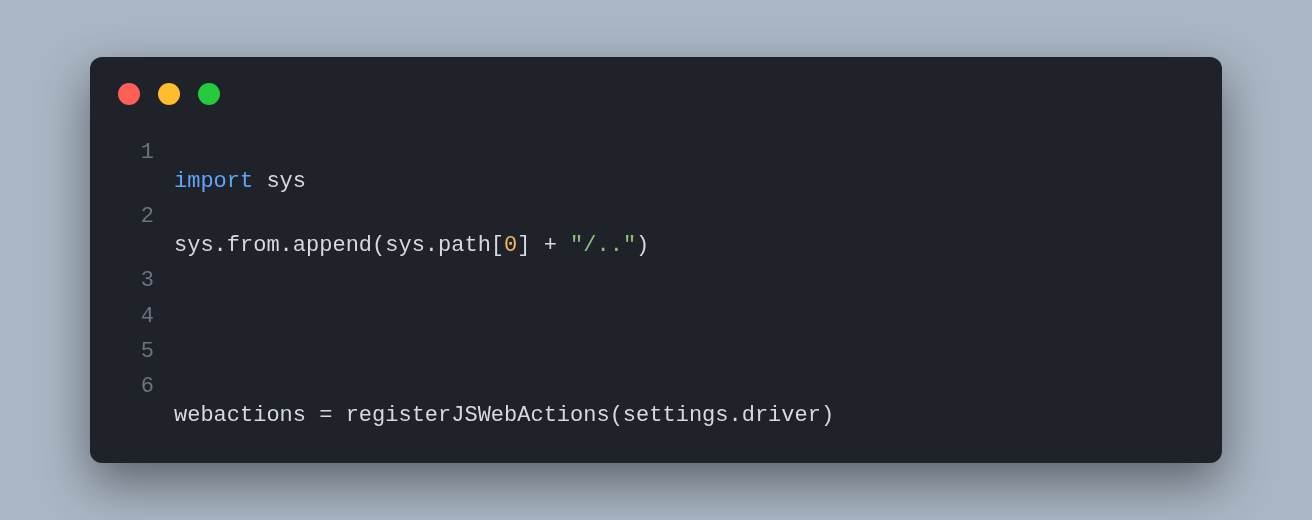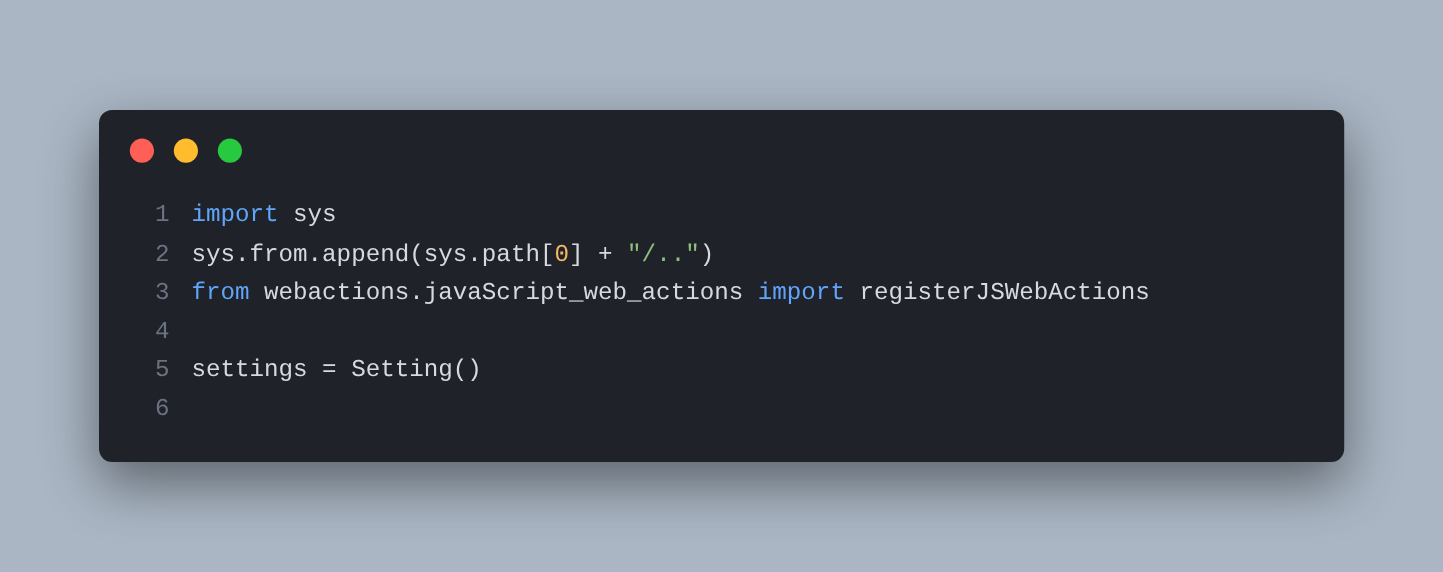--- a/index.html
+++ b/index.html
@@ -37,35 +37,35 @@
     line-height: 1.6;
   }
   .row { display: flex; white-space: pre; }
   .ln {
     width: 34px;
     text-align: right;
     color: #6b7280;
     user-select: none;
     flex-shrink: 0;
   }
-  .src { padding-left: 20px; color: #d6dae0; }
+  .src { padding-left: 20px; color: #d6dae0; margin-top: 29px; }
   .kw  { color: #60a5fa; }
   .num { color: #f4b860; }
   .str { color: #8fbf7f; }
 </style>
 </head>
 <body>
 
 <div class="window">
   <div class="traffic-lights">
     <div class="light close"></div>
     <div class="light min"></div>
     <div class="light max"></div>
   </div>
   <div class="code" id="code">
       <div class="row"><span class="ln">1</span><span class="src"><span class="kw">import</span><span> sys</span></span></div>
       <div class="row"><span class="ln">2</span><span class="src"><span>sys.from.append(sys.path[</span><span class="num">0</span><span>] + </span><span class="str">"/.."</span><span>)</span></span></div>
-      <div class="row"><span class="ln">3</span><span class="src"><span class="kw">from</span><span> webactions.javaScript_web_actions </span><span class="kw">import</span><span> registerJSWebActions</span></span></div>
+      <div class="row"><span class="ln">3</span></div>
       <div class="row"><span class="ln">4</span></div>
-      <div class="row"><span class="ln">5</span><span class="src"><span>settings = Setting()</span></span></div>
-      <div class="row"><span class="ln">6</span></div>
+      <div class="row"><span class="ln">5</span></div>
+      <div class="row"><span class="ln">6</span><span class="src"><span>webactions = registerJSWebActions(settings.driver)</span></span></div>
     </div>
 </div>
 
 </body></html>

